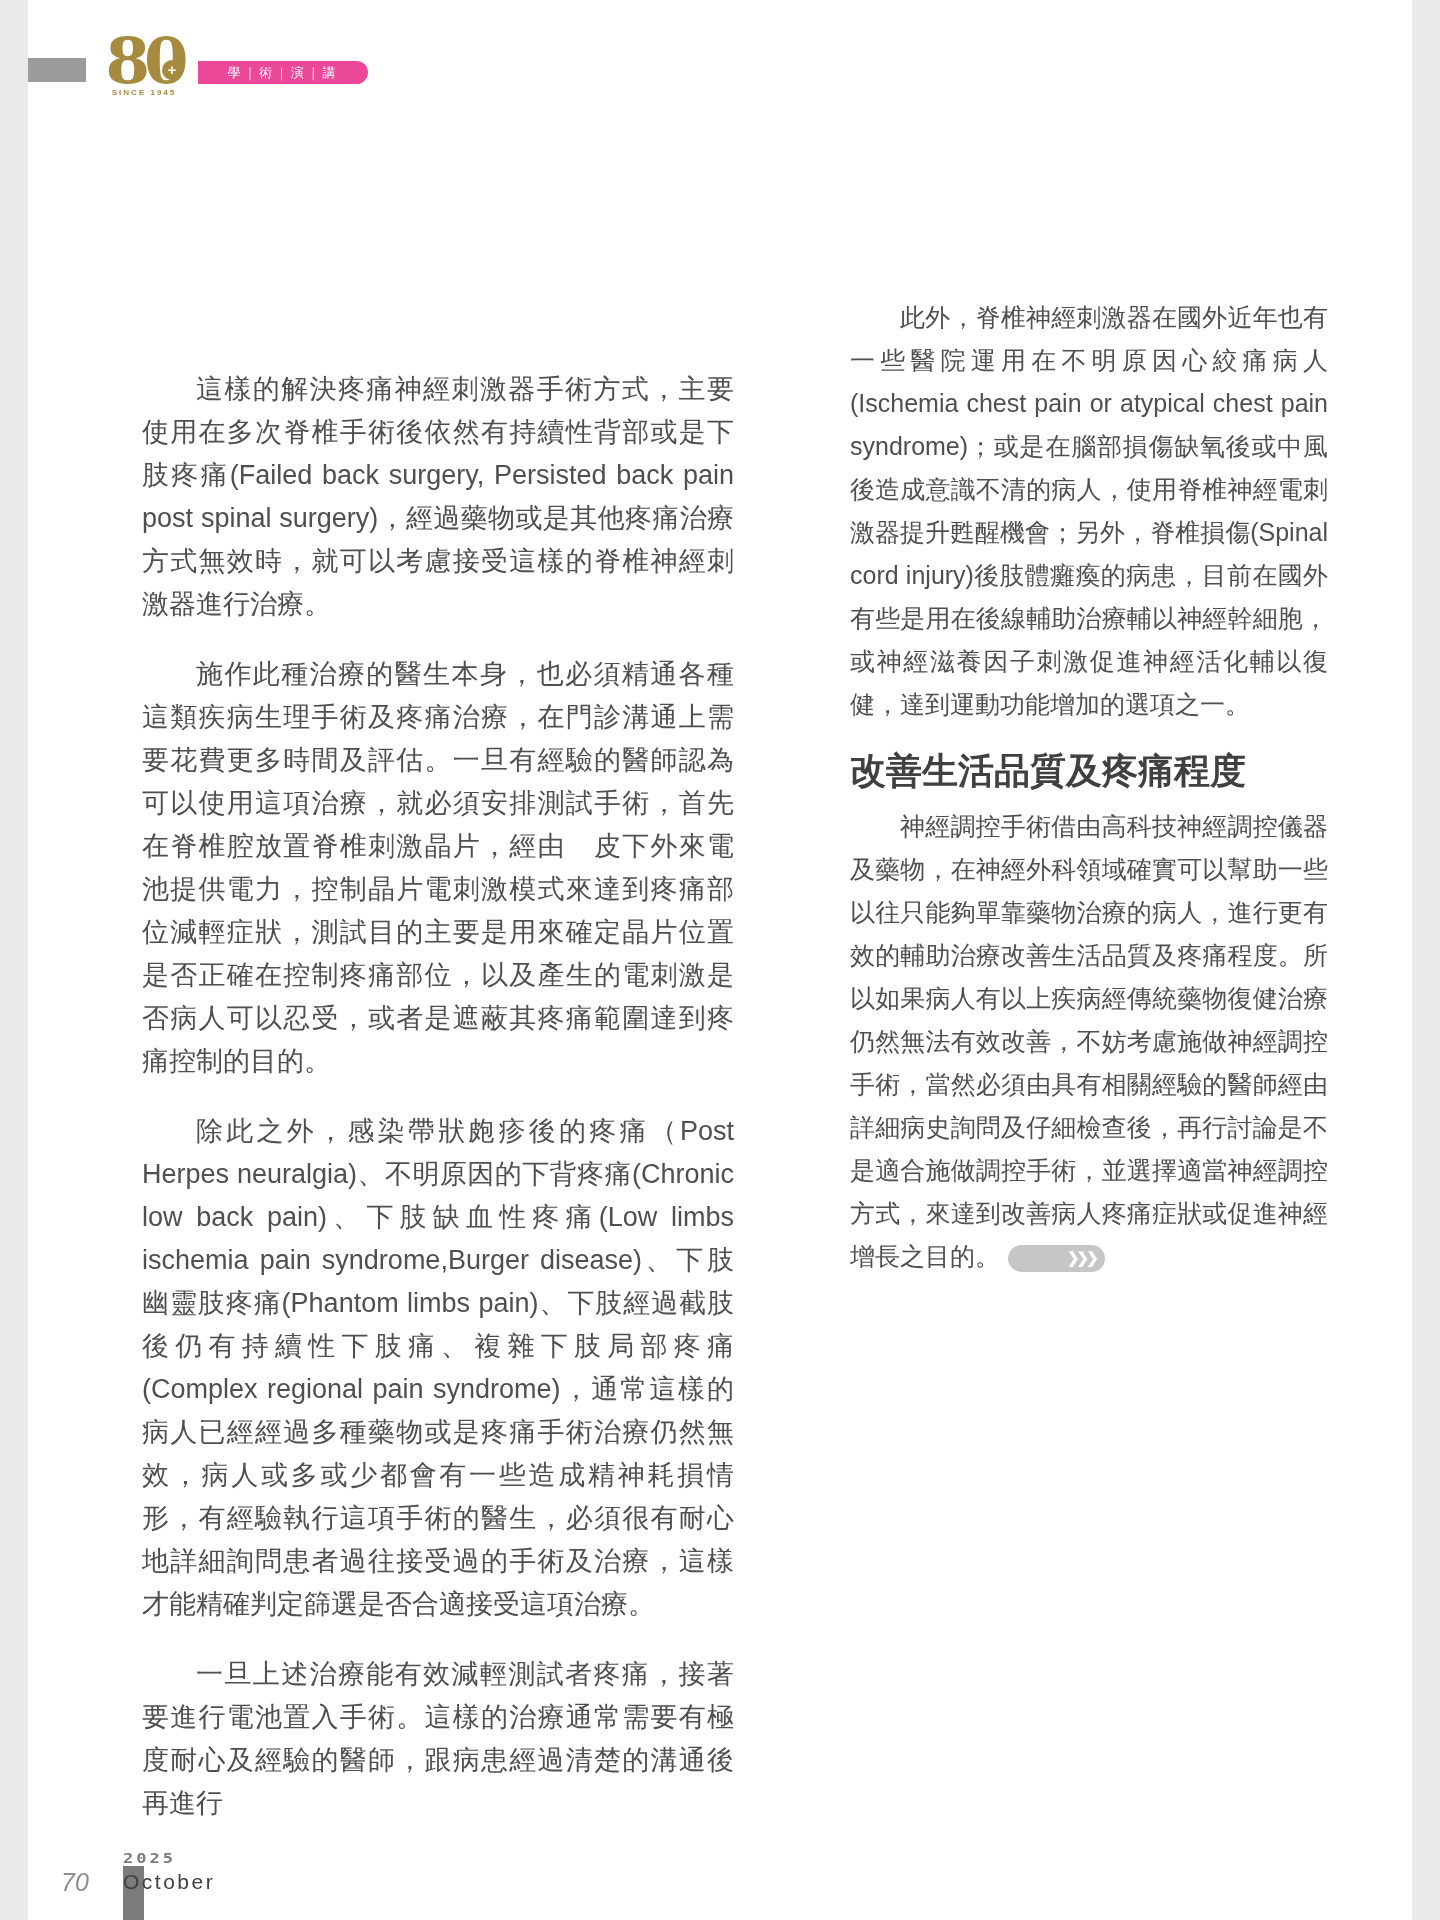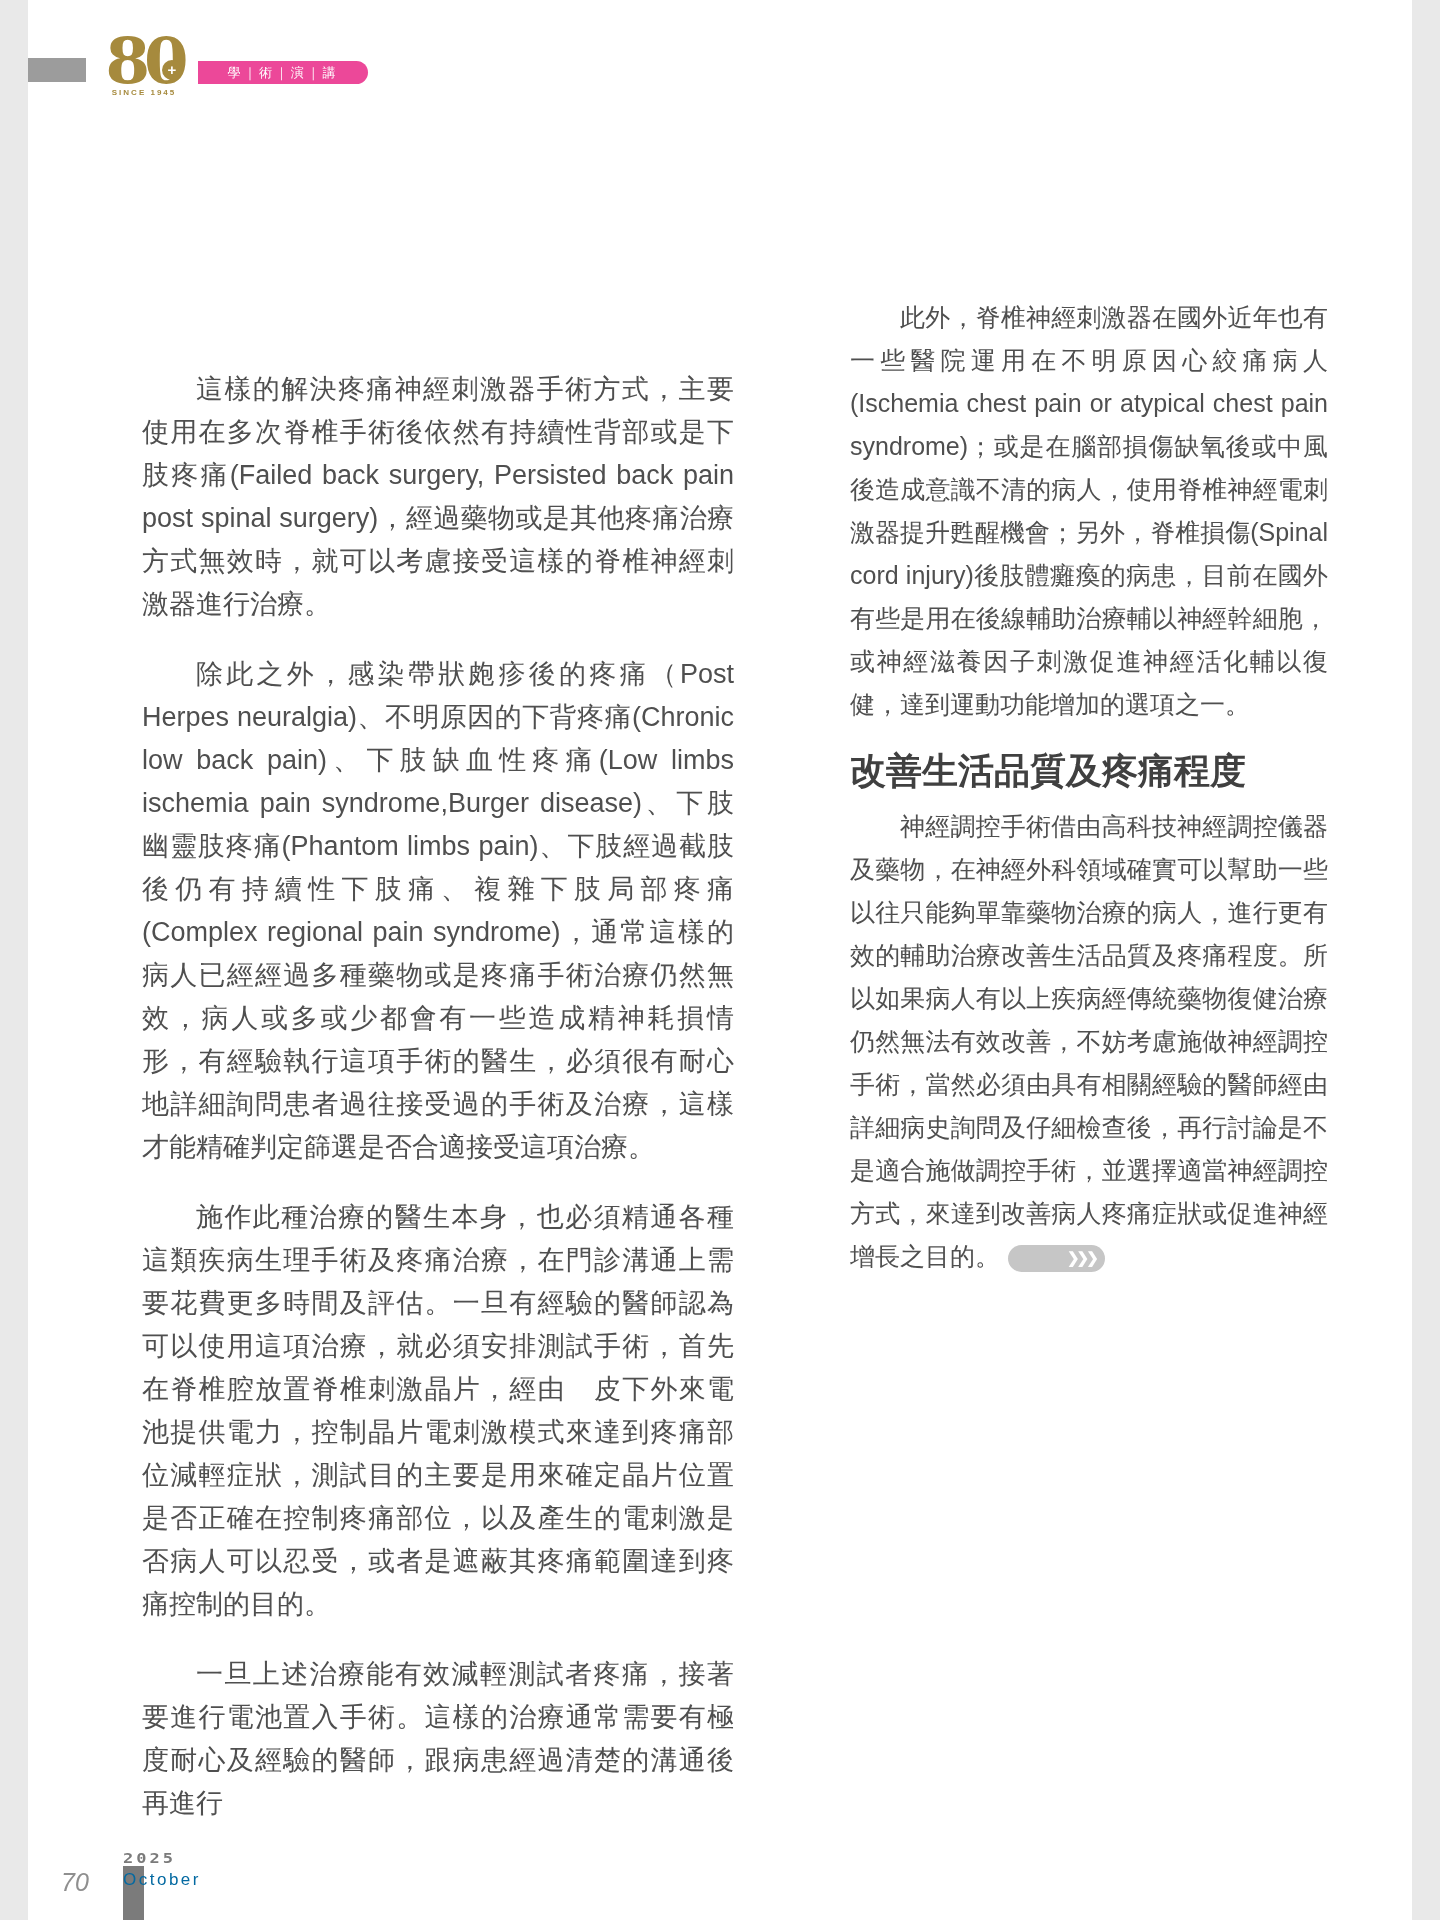--- a/index.html
+++ b/index.html
@@ -71,21 +71,21 @@
     background:#7b7b7b;
   }
   .footer-year {
     position:absolute; left:95px; top:1849px;
     font-family:"DejaVu Sans Mono", monospace;
     font-size:17px; font-weight:bold; letter-spacing:3px;
     color:#7b7b7b; transform:scaleY(0.85); transform-origin:top left;
   }
   .footer-month {
     position:absolute; left:95px; top:1870px;
-    font-size:17px; letter-spacing:2.5px; color:#0369a1;
+    font-size:21px; letter-spacing:2.5px; color:#404040;
   }
 </style>
 </head>
 <body>
 
 <div class="page">
 
   <div class="header-bar"></div>
 
   <div class="logo">
@@ -95,22 +95,22 @@
   </div>
 
   <div class="section-banner">
     <span>學｜術｜演｜講</span>
   </div>
 
   <div class="edge-line"></div>
 
   <div class="col col-left">
     <p>這樣的解決疼痛神經刺激器手術方式，主要使用在多次脊椎手術後依然有持續性背部或是下肢疼痛(Failed back surgery, Persisted back pain post spinal surgery)，經過藥物或是其他疼痛治療方式無效時，就可以考慮接受這樣的脊椎神經刺激器進行治療。</p>
+    <p>施作此種治療的醫生本身，也必須精通各種這類疾病生理手術及疼痛治療，在門診溝通上需要花費更多時間及評估。一旦有經驗的醫師認為可以使用這項治療，就必須安排測試手術，首先在脊椎腔放置脊椎刺激晶片，經由　皮下外來電池提供電力，控制晶片電刺激模式來達到疼痛部位減輕症狀，測試目的主要是用來確定晶片位置是否正確在控制疼痛部位，以及產生的電刺激是否病人可以忍受，或者是遮蔽其疼痛範圍達到疼痛控制的目的。</p>
     <p>除此之外，感染帶狀皰疹後的疼痛（Post Herpes neuralgia)、不明原因的下背疼痛(Chronic low back pain)、下肢缺血性疼痛(Low limbs ischemia pain syndrome,Burger disease)、下肢幽靈肢疼痛(Phantom limbs pain)、下肢經過截肢後仍有持續性下肢痛、複雜下肢局部疼痛(Complex regional pain syndrome)，通常這樣的病人已經經過多種藥物或是疼痛手術治療仍然無效，病人或多或少都會有一些造成精神耗損情形，有經驗執行這項手術的醫生，必須很有耐心地詳細詢問患者過往接受過的手術及治療，這樣才能精確判定篩選是否合適接受這項治療。</p>
-    <p>施作此種治療的醫生本身，也必須精通各種這類疾病生理手術及疼痛治療，在門診溝通上需要花費更多時間及評估。一旦有經驗的醫師認為可以使用這項治療，就必須安排測試手術，首先在脊椎腔放置脊椎刺激晶片，經由　皮下外來電池提供電力，控制晶片電刺激模式來達到疼痛部位減輕症狀，測試目的主要是用來確定晶片位置是否正確在控制疼痛部位，以及產生的電刺激是否病人可以忍受，或者是遮蔽其疼痛範圍達到疼痛控制的目的。</p>
     <p>一旦上述治療能有效減輕測試者疼痛，接著要進行電池置入手術。這樣的治療通常需要有極度耐心及經驗的醫師，跟病患經過清楚的溝通後再進行</p>
   </div>
 
   <div class="col col-right">
     <p>此外，脊椎神經刺激器在國外近年也有一些醫院運用在不明原因心絞痛病人(Ischemia chest pain or atypical chest pain syndrome)；或是在腦部損傷缺氧後或中風後造成意識不清的病人，使用脊椎神經電刺激器提升甦醒機會；另外，脊椎損傷(Spinal cord injury)後肢體癱瘓的病患，目前在國外有些是用在後線輔助治療輔以神經幹細胞，或神經滋養因子刺激促進神經活化輔以復健，達到運動功能增加的選項之一。</p>
     <div class="col-heading">改善生活品質及疼痛程度</div>
     <p><span>神經調控手術借由高科技神經調控儀器及藥物，在神經外科領域確實可以幫助一些以往只能夠單靠藥物治療的病人，進行更有效的輔助治療改善生活品質及疼痛程度。所以如果病人有以上疾病經傳統藥物復健治療仍然無法有效改善，不妨考慮施做神經調控手術，當然必須由具有相關經驗的醫師經由詳細病史詢問及仔細檢查後，再行討論是不是適合施做調控手術，並選擇適當神經調控方式，來達到改善病人疼痛症狀或促進神經增長之目的。</span><span class="endmark">❯❯❯</span></p>
   </div>
 
   <div class="page-number">70</div>

